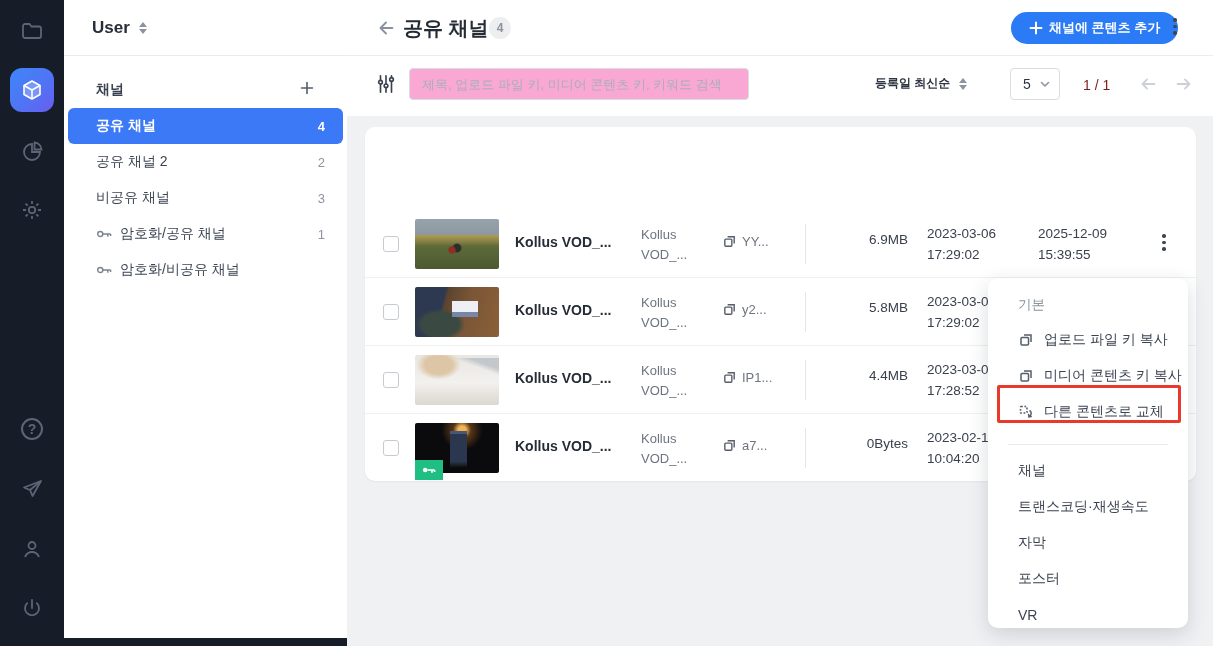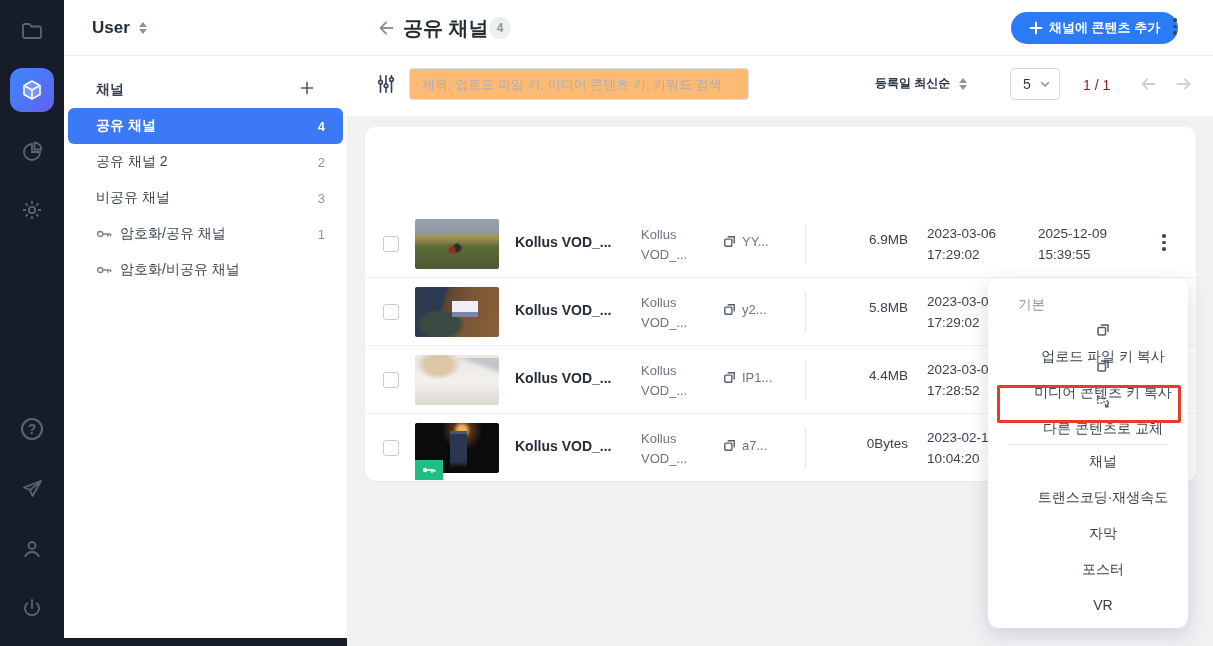--- a/index.html
+++ b/index.html
@@ -43,21 +43,21 @@
   .title-badge { position:absolute; left:142px; top:17px; min-width:22px; height:22px; border-radius:11px; background:#eceef0; color:#8b929d; font-size:12px; font-weight:bold; display:flex; align-items:center; justify-content:center; padding:0 6px; }
   .add-btn { position:absolute; left:664px; top:12px; height:32px; border:none; border-radius:18px; background:#2b7bf6; color:#fff; font-size:13px; font-weight:bold; padding:0 18px; display:flex; align-items:center; gap:6px; cursor:pointer; font-family:inherit; }
   .add-btn svg { width:14px; height:14px; }
   .kebab { display:flex; flex-direction:column; gap:3px; align-items:center; cursor:pointer; }
   .kebab i { width:3.5px; height:3.5px; border-radius:50%; background:#3f4652; display:block; }
   .hdr-kebab { position:absolute; left:826px; top:18px; }
 
   
   .filter-ic { position:absolute; left:28px; top:73px; width:22px; height:22px; color:#3a4250; cursor:pointer; }
   .filter-ic svg { width:22px; height:22px; }
-  .search-box { position:absolute; left:62px; top:68px; width:340px; height:32px; border:1px solid #d9dce1; border-radius:4px; padding:0 12px; font-size:13px; color:#3a4250; font-family:inherit; background:#fdba74; }
+  .search-box { position:absolute; left:62px; top:68px; width:340px; height:32px; border:1px solid #d9dce1; border-radius:4px; padding:0 12px; font-size:13px; color:#3a4250; font-family:inherit; background:#f9a8d4; }
   .search-box::placeholder { color:#a8aeb9; }
   .sort-ctl { position:absolute; left:528px; top:75px; display:flex; align-items:center; cursor:pointer; }
   .sort-ctl span { font-size:12px; font-weight:bold; color:#2e3542; }
   .pagesize { position:absolute; left:663px; top:68px; width:50px; height:32px; border:1px solid #d9dce1; border-radius:4px; display:flex; align-items:center; justify-content:space-between; padding:0 8px 0 12px; cursor:pointer; background:#fff; }
   .pagesize span { font-size:14px; color:#2e3542; }
   .pagesize svg { width:12px; height:12px; color:#8d94a0; }
   .pageind { position:absolute; left:736px; top:77px; font-size:14px; color:#7f1d1d; }
   .pg-arrow { position:absolute; top:73px; width:22px; height:22px; color:#ccd1d8; }
   .pg-arrow svg { width:22px; height:22px; }
 
@@ -96,21 +96,21 @@
   .thumb4 { background:
       linear-gradient(180deg,#46587a 0 8%,#2b374e 8% 85%,#111 100%) 52% 55%/17px 36px no-repeat,
       radial-gradient(circle at 56% 14%, #f0b456 0 6%, rgba(150,90,30,.55) 14%, rgba(60,35,12,0) 32%),
       #0b0b0e; }
   .key-badge { position:absolute; left:0; top:37px; width:28px; height:20px; background:#1fbf83; display:flex; align-items:center; justify-content:center; color:#fff; }
   .key-badge svg { width:16px; height:12px; }
 
   
   .menu { left:988px; top:278px; width:200px; height:350px; background:#fff; border-radius:10px; box-shadow:0 6px 20px rgba(25,35,55,.16); z-index:10; padding-top:10px; }
   .menu-label { height:34px; display:flex; align-items:center; padding-left:30px; font-size:13.5px; color:#8a919c; }
-  .menu-item { height:36px; display:flex; align-items:center; padding-left:30px; gap:10px; font-size:14px; color:#3b4250; cursor:pointer;flex-direction:column; }
+  .menu-item { height:36px; display:flex; align-items:center; padding-left:30px; gap:10px; font-size:14px; color:#3b4250; cursor:pointer; }
   .menu-item svg { width:16px; height:16px; color:#565e6b; flex:0 0 auto; }
   .menu-div { height:1px; background:#e8eaec; margin:6px 20px 8px 20px; }
   .red-box { left:997px; top:385px; width:184px; height:38px; border:3px solid #e8392b; border-radius:2px; z-index:11; pointer-events:none; }
 </style>
 </head>
 <body>
 
 <div class="abs rail">
   <div class="rail-icon" style="top:18px">
     <svg viewBox="0 0 24 24" fill="none" stroke="currentColor" stroke-width="1.8">

